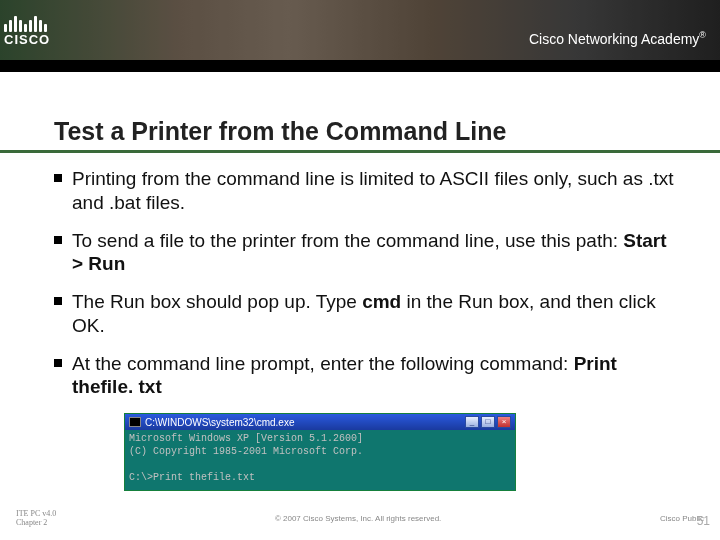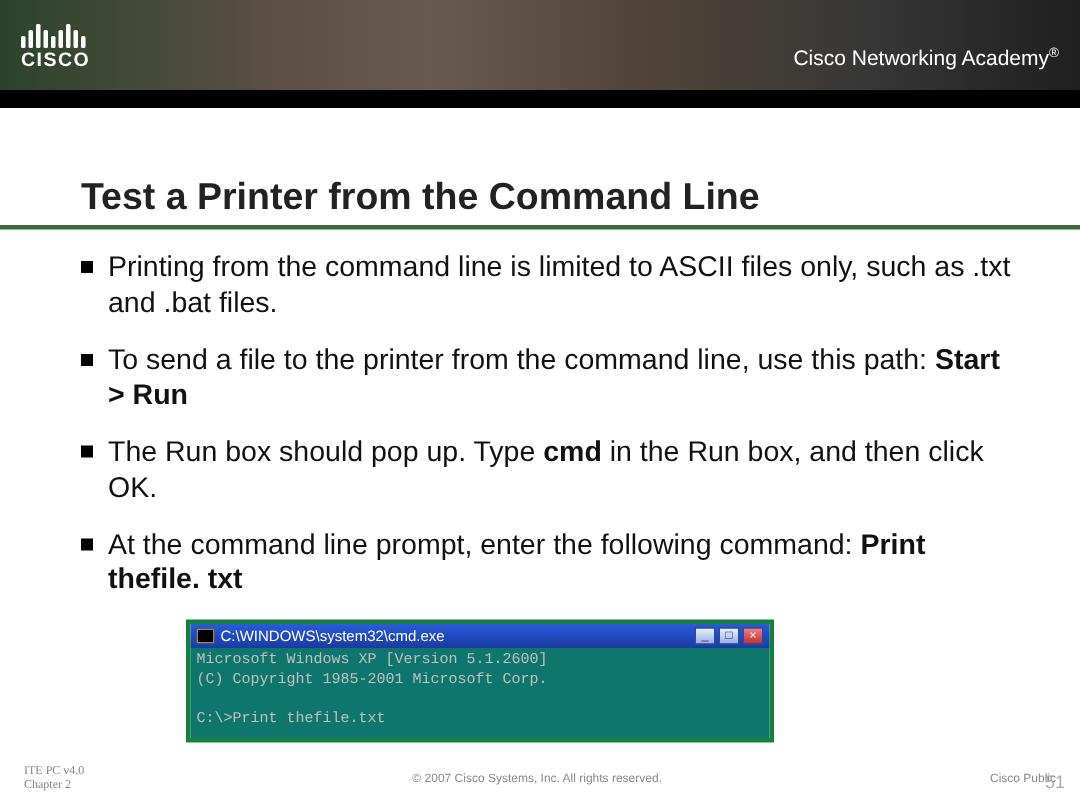--- a/index.html
+++ b/index.html
@@ -20,21 +20,21 @@
     align-items: center;
   }
   .header-overlay {
     position: absolute;
     top: 0; left: 0; right: 0; bottom: 0;
     background: rgba(0,0,0,0.25);
   }
   .logo-area {
     position: relative;
     z-index: 2;
-    padding-left: 14px;
+    padding-left: 4px;
     color: #fff;
     display: flex;
     flex-direction: column;
     align-items: flex-start;
   }
   .logo-bars {
     display: flex;
     gap: 2px;
     align-items: flex-end;
     height: 18px;
@@ -99,21 +99,21 @@
     background: #000;
     margin-top: 7px;
     margin-right: 10px;
     flex-shrink: 0;
   }
   .bullet .text { flex: 1; }
   .bold { font-weight: bold; }
   .cmd-window {
     margin: 6px auto 0 70px;
     width: 392px;
-    border: 3px solid #15803d;
+    border: 1px solid #15803d;
     font-family: "Courier New", monospace;
   }
   .cmd-titlebar {
     background: linear-gradient(to bottom, #2a5adf, #1a3a9f);
     color: #fff;
     font-family: Tahoma, Arial, sans-serif;
     font-size: 10px;
     padding: 2px 4px;
     display: flex;
     align-items: center;

